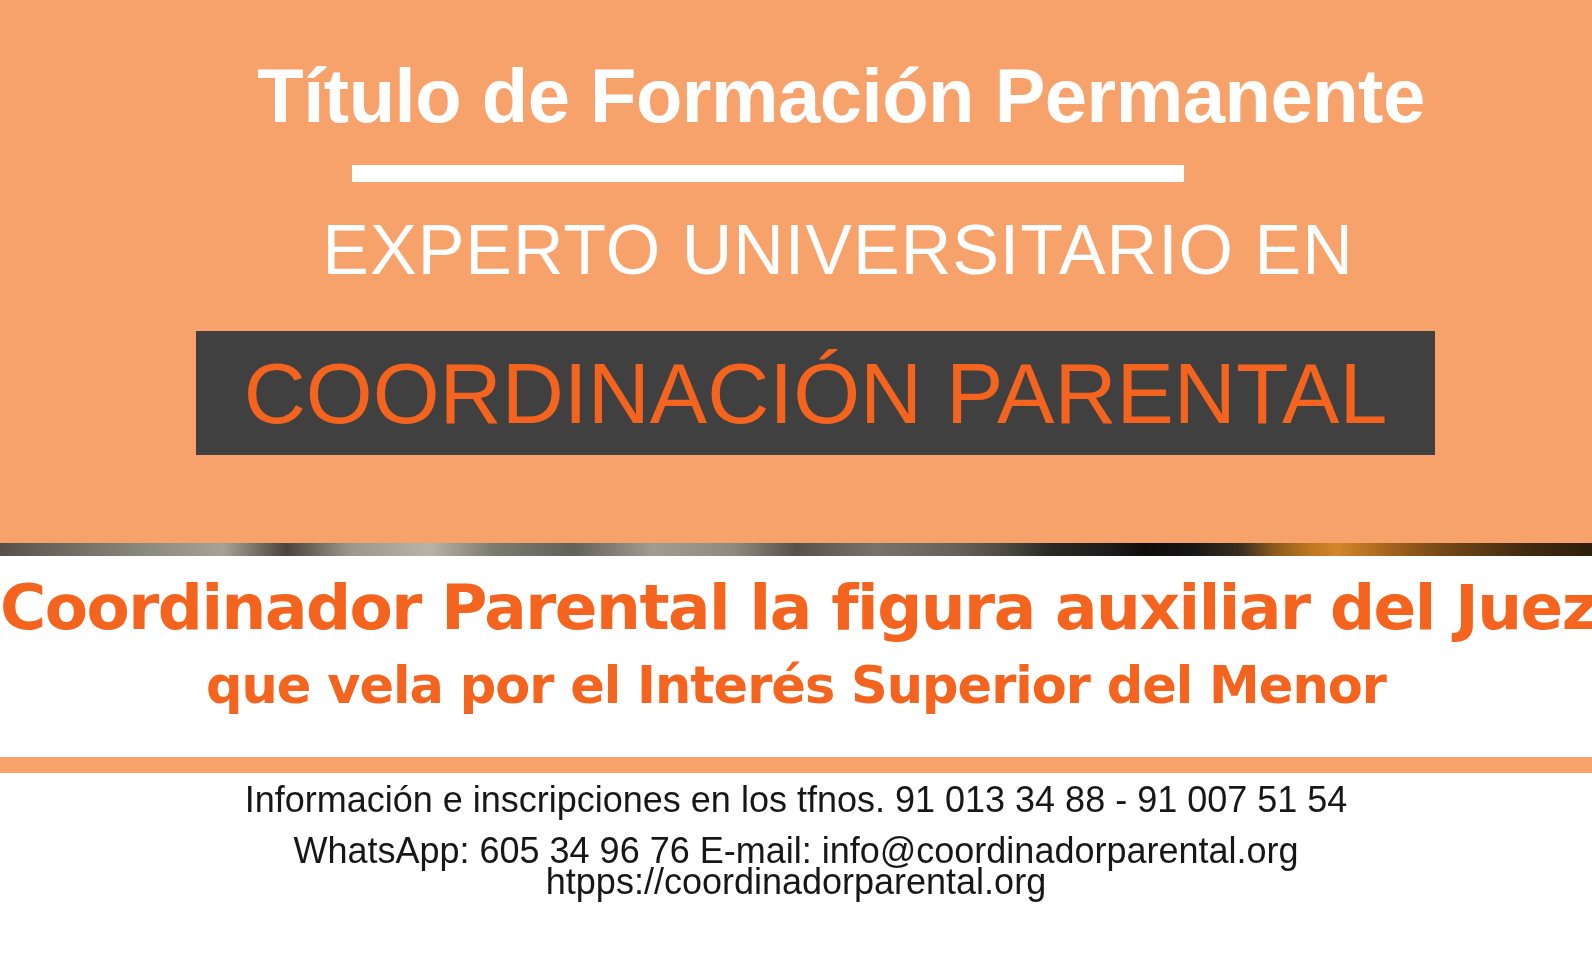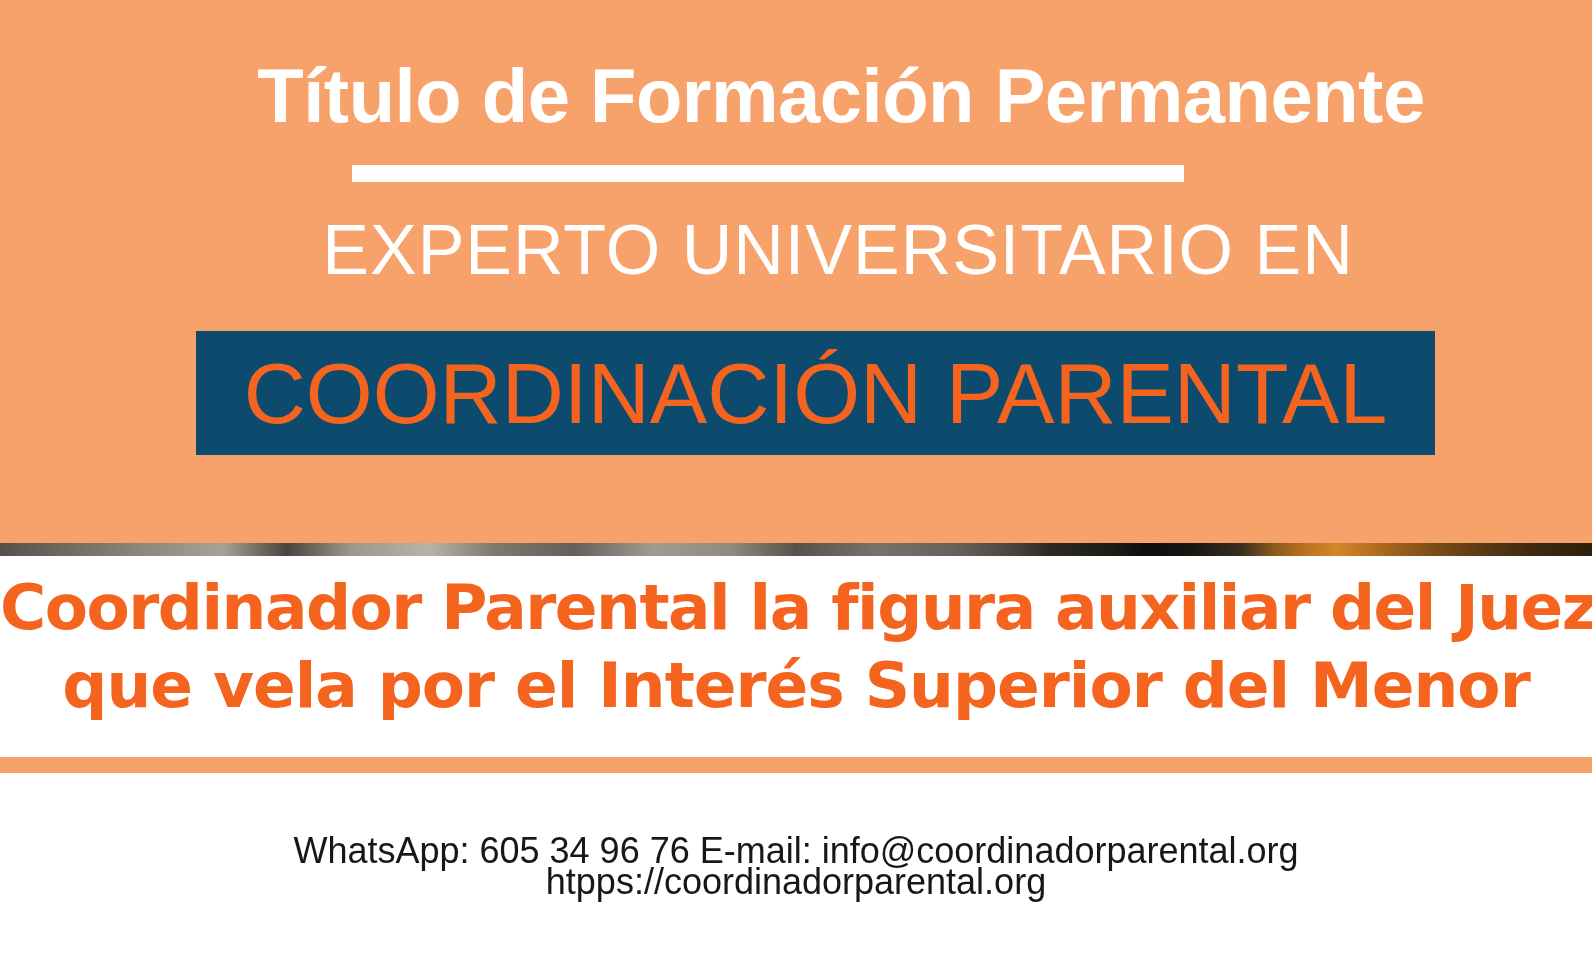--- a/index.html
+++ b/index.html
@@ -69,21 +69,21 @@
     white-space: nowrap;
     margin-left: 42px;
   }
 
   .title-box {
     position: absolute;
     left: 196px;
     top: 331px;
     width: 1239px;
     height: 124px;
-    background: #0c4a6e;
+    background: #404040;
     display: flex;
     align-items: center;
     justify-content: center;
   }
 
   .title-box-text {
     font-family: "Liberation Sans", sans-serif;
     font-weight: normal;
     font-size: 86px;
     line-height: 100px;
@@ -154,21 +154,21 @@
 
   .script-line-1 {
     top: 570px;
     font-size: 63px;
     line-height: 76px;
     letter-spacing: -1.5px;
   }
 
   .script-line-2 {
     top: 648px;
-    font-size: 63px;
+    font-size: 51px;
     line-height: 76px;
     letter-spacing: -1px;
   }
 
   
   .separator-bar {
     position: absolute;
     left: 0;
     top: 757px;
     width: 1592px;
@@ -226,18 +226,19 @@
   <div class="mid-band"></div>
 
   <div class="script-line script-line-1">Coordinador Parental la figura auxiliar del Juez</div>
 
   <div class="script-line script-line-2">que vela por el Interés Superior del Menor</div>
 
   <div class="separator-bar"></div>
 
   <div class="footer-block"></div>
 
+  <div class="contact-line contact-line-1">Información e inscripciones en los tfnos. 91 013 34 88 -  91 007 51 54</div>
 
   <div class="contact-line contact-line-2">WhatsApp: 605 34 96 76   E-mail: info@coordinadorparental.org</div>
 
   <div class="contact-line contact-line-3">htpps://coordinadorparental.org</div>
 
 </div>
 
 </body></html>

